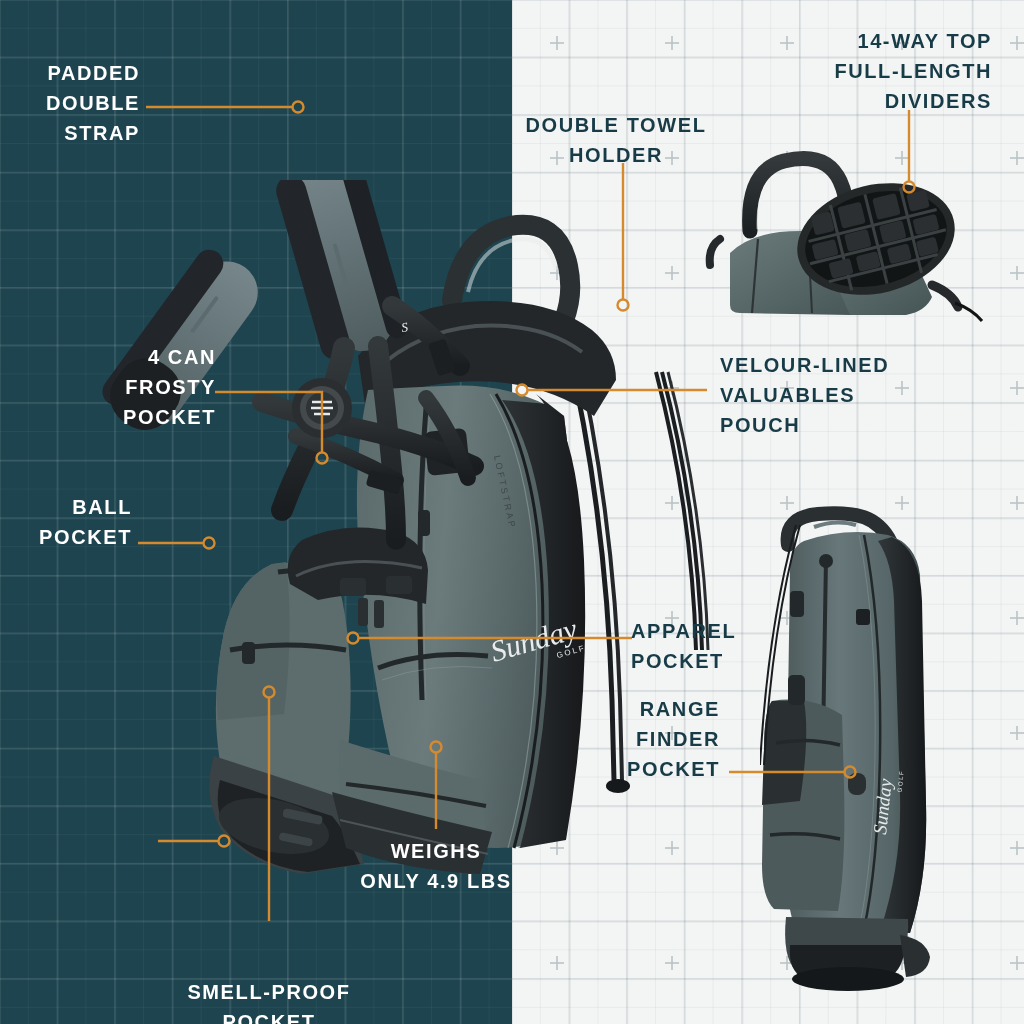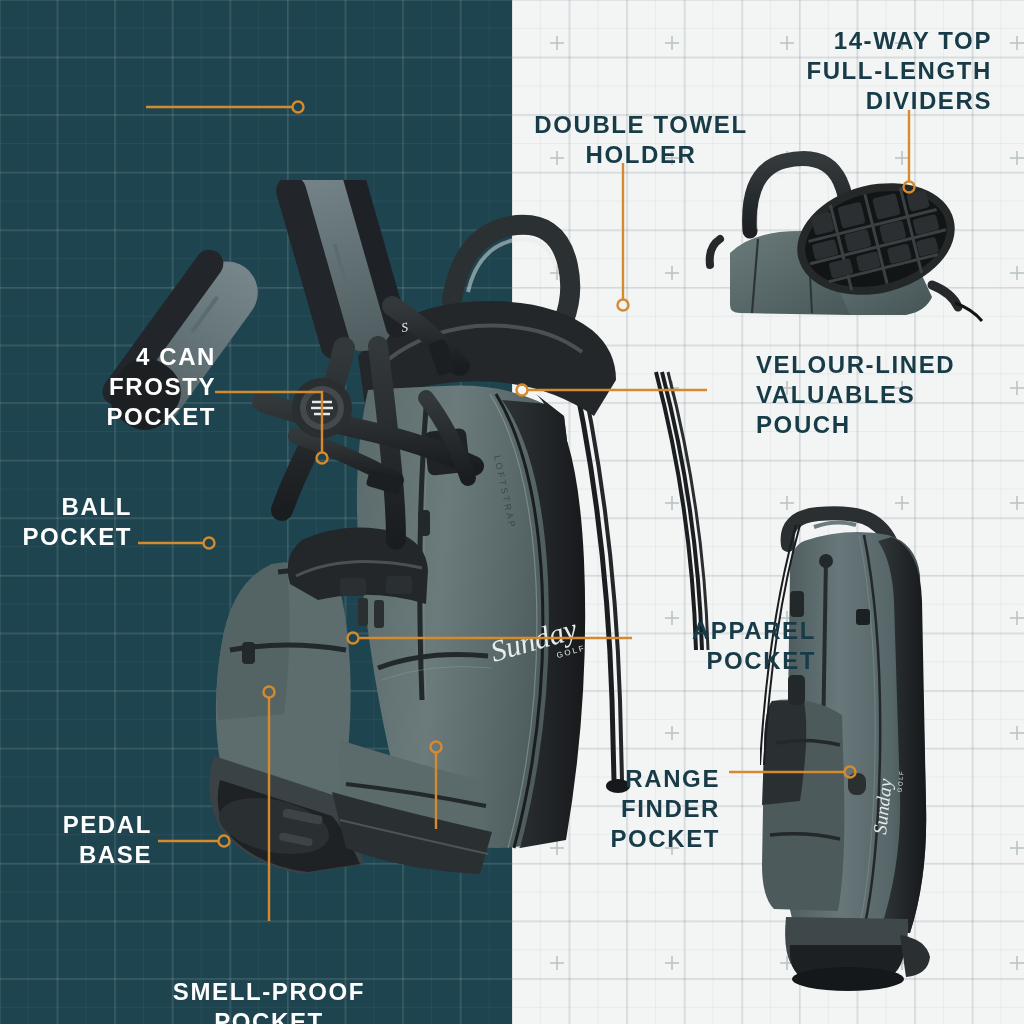--- a/index.html
+++ b/index.html
@@ -47,21 +47,21 @@
   
   .art{position:absolute;}
   #art-main{left:96px;top:180px;width:620px;height:740px;}
   #art-top{left:700px;top:135px;width:290px;height:200px;}
   #art-side{left:760px;top:505px;width:215px;height:500px;}
 
   
   .label{
     position:absolute;
     font-weight:bold;
-    font-size:24px;
+    font-size:20px;
     line-height:30px;
     letter-spacing:1.6px;
     white-space:pre-line;
     text-transform:uppercase;
   }
   .label.on-dark{color:#FFFFFF;}
   .label.on-light{color:#173B47;}
   .label.ta-right{text-align:right;}
   .label.ta-left{text-align:left;}
   .label.ta-center{text-align:center;}
@@ -394,46 +394,49 @@
       <circle cx="269" cy="692" r="5.5"></circle>
       <circle cx="436" cy="747" r="5.5"></circle>
       <circle cx="623" cy="305" r="5.5"></circle>
       <circle cx="909" cy="187" r="5.5"></circle>
       <circle cx="522" cy="390" r="5.5"></circle>
       <circle cx="353" cy="638" r="5.5"></circle>
       <circle cx="850" cy="772" r="5.5"></circle>
     </g>
   </svg>
 
+  <div class="label on-dark ta-right" style="left:0px;top:58px;width:140px;">PADDED
+DOUBLE
+STRAP</div>
 
   <div class="label on-dark ta-right" style="left:8px;top:342px;width:208px;">4 CAN
 FROSTY
 POCKET</div>
 
   <div class="label on-dark ta-right" style="left:0px;top:492px;width:132px;">BALL
 POCKET</div>
 
-  <div class="label on-dark ta-right" style="left:0px;top:810px;width:152px;">PEDAL
-BASE</div>
 
   <div class="label on-dark ta-center" style="left:159px;top:977px;width:220px;">SMELL-PROOF
 POCKET</div>
 
-
-  <div class="label on-light ta-center" style="left:531px;top:110px;width:220px;">DOUBLE TOWEL
+  <div class="label on-dark ta-center" style="left:336px;top:836px;width:200px;">WEIGHS
+ONLY 4.9 LBS</div>
+
+  <div class="label on-light ta-center" style="left:506px;top:110px;width:220px;">DOUBLE TOWEL
 HOLDER</div>
 
   <div class="label on-light ta-right" style="left:760px;top:26px;width:232px;">14-WAY TOP
 FULL-LENGTH
 DIVIDERS</div>
 
-  <div class="label on-light ta-left" style="left:720px;top:350px;width:240px;margin-left:36px;">VELOUR-LINED
+  <div class="label on-light ta-left" style="left:720px;top:350px;width:240px;">VELOUR-LINED
 VALUABLES
 POUCH</div>
 
-  <div class="label on-light ta-left" style="left:616px;top:616px;width:200px;text-align:right;">APPAREL
+  <div class="label on-light ta-left" style="left:631px;top:616px;width:200px;">APPAREL
 POCKET</div>
 
-  <div class="label on-light ta-right" style="left:565px;top:764px;width:155px;">RANGE
+  <div class="label on-light ta-right" style="left:565px;top:694px;width:155px;">RANGE
 FINDER
 POCKET</div>
 
 </div>
 
 </body></html>

